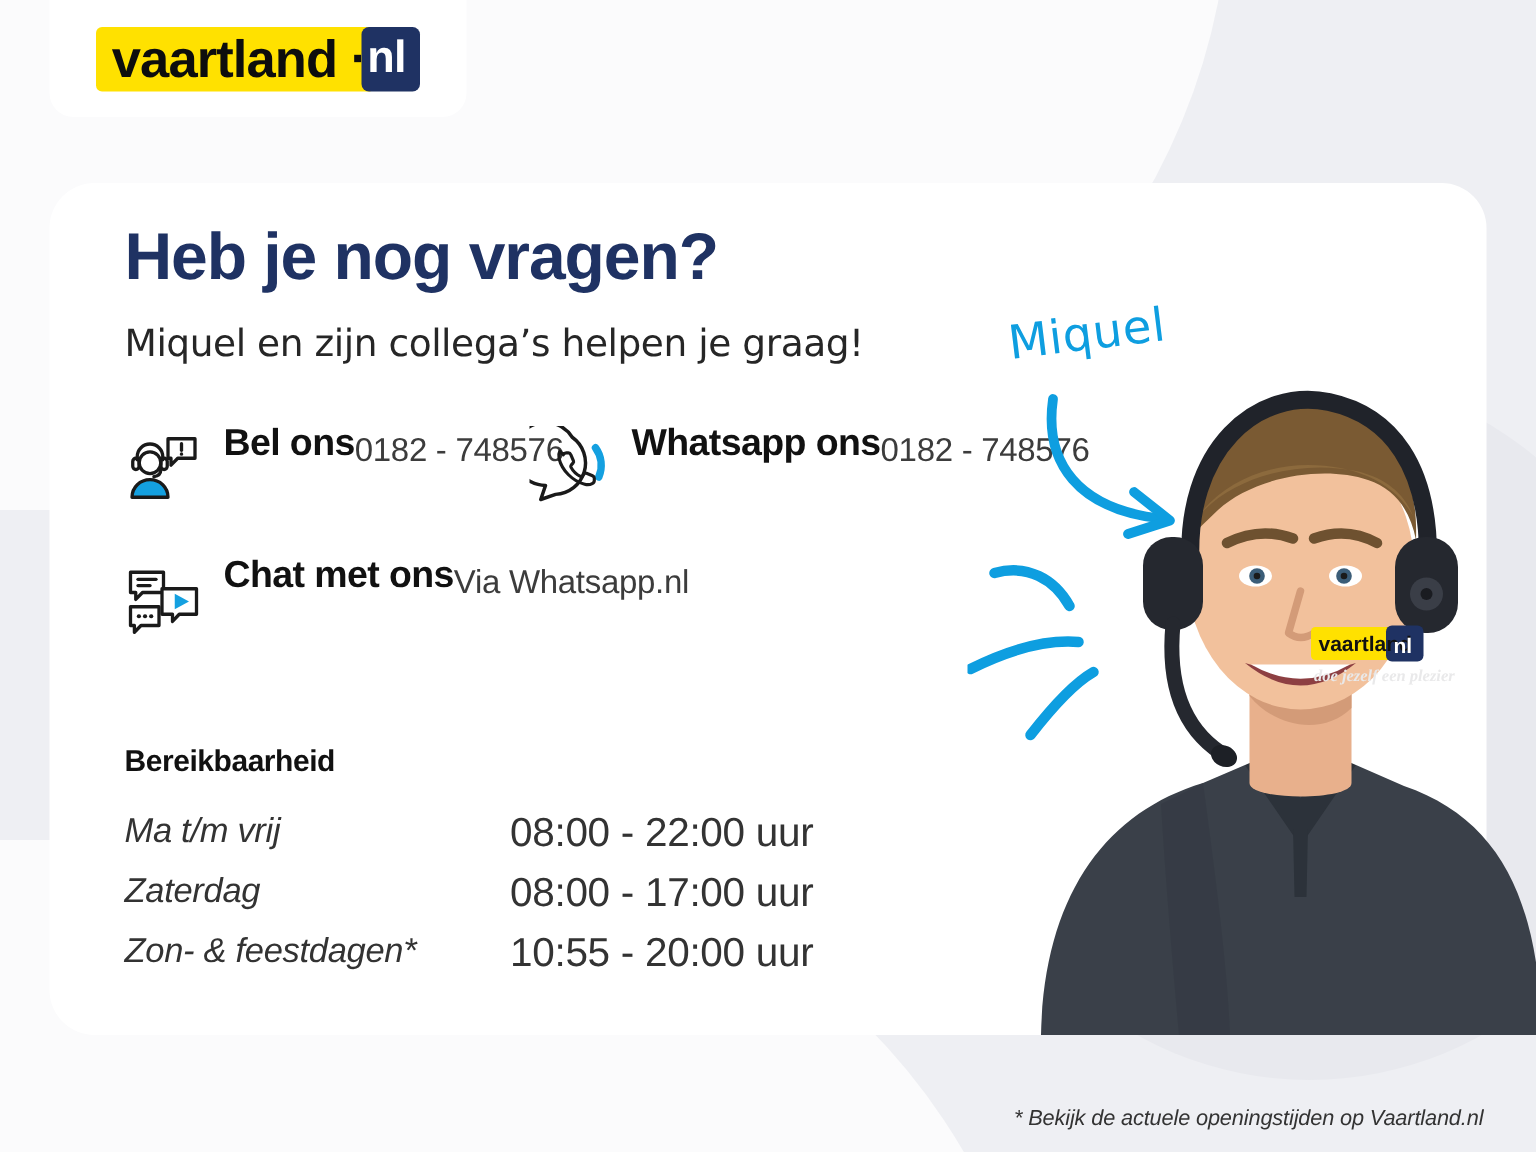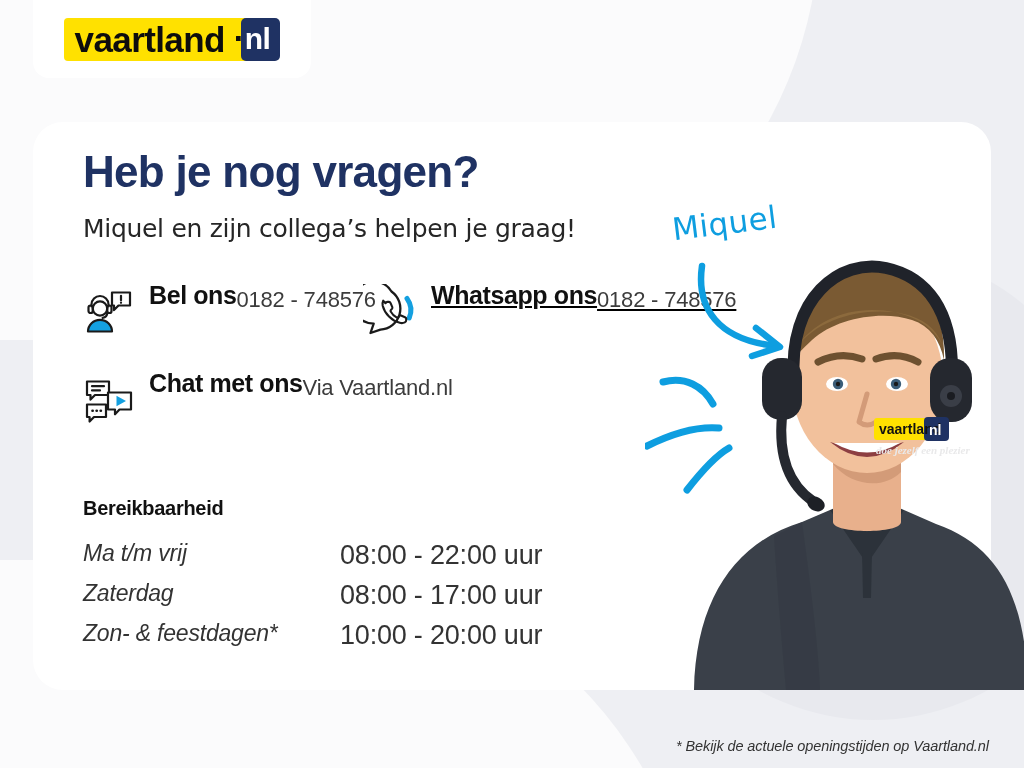--- a/index.html
+++ b/index.html
@@ -66,21 +66,21 @@
   .subhead{
     position:absolute;left:50px;top:92px;
     font-size:25px;color:#262626;white-space:nowrap;
     font-family:"DejaVu Sans", sans-serif;font-style:normal;
     letter-spacing:-0.3px;
   }
 
   
   .contact{position:absolute;display:flex;align-items:flex-start;}
   .c-bel{left:48px;top:160px;}
-  .c-wa{left:330px;top:160px;text-decoration:underline;}
+  .c-wa{left:320px;top:160px;}
   .c-chat{left:48px;top:248px;}
   .c-icon{width:56px;height:56px;flex:0 0 56px;margin-right:12px;margin-top:2px;}
   .c-text{display:flex;flex-direction:row;}
   .c-title{
     font-size:25px;font-weight:bold;color:#111111;
     line-height:1.1;letter-spacing:-0.4px;white-space:nowrap;
   }
   .c-sub{
     font-size:22px;color:#3c3c3c;margin-top:5px;
     letter-spacing:-0.2px;white-space:nowrap;
@@ -193,37 +193,37 @@
             <line x1="11.5" y1="38.8" x2="11.7" y2="38.8"></line>
             <line x1="15.6" y1="38.8" x2="15.8" y2="38.8"></line>
             <line x1="19.7" y1="38.8" x2="19.9" y2="38.8"></line>
           </g>
           <path d="M27 20.5h23v17H38.5L34 42.3V37.5h-7z" fill="#ffffff" stroke="#1a1a1a" stroke-width="2.2" stroke-linejoin="round"></path>
           <path d="M35.5 23.8l9.5 5.2-9.5 5.2z" fill="#14a0e0"></path>
         </svg>
       </span>
       <span class="c-text">
         <span class="c-title">Chat met ons</span>
-        <span class="c-sub">Via Vaartland.nl</span>
+        <span class="c-sub">Via Whatsapp.nl</span>
       </span>
     </div>
 
     <div class="hours-title">Bereikbaarheid</div>
     <div class="hours">
       <div class="hours-row">
         <span class="hours-day">Ma t/m vrij</span>
         <span class="hours-time">08:00 - 22:00 uur</span>
       </div>
       <div class="hours-row">
         <span class="hours-day">Zaterdag</span>
         <span class="hours-time">08:00 - 17:00 uur</span>
       </div>
       <div class="hours-row">
         <span class="hours-day">Zon- &amp; feestdagen*</span>
-        <span class="hours-time">10:00 - 20:00 uur</span>
+        <span class="hours-time">10:55 - 20:00 uur</span>
       </div>
     </div>
   </div>
 
   <div class="person">
     <svg viewBox="0 0 334 578" width="334" height="578">
 
       <path d="M4 578 C6 486 46 430 112 410 L140 398 L214 398 L246 412 C310 434 336 488 338 578 Z" fill="#3a4049"></path>
       <path d="M112 410 C120 470 128 530 130 578 L96 578 C90 512 86 458 84 424 Z" fill="#333942" opacity="0.6"></path>
 

